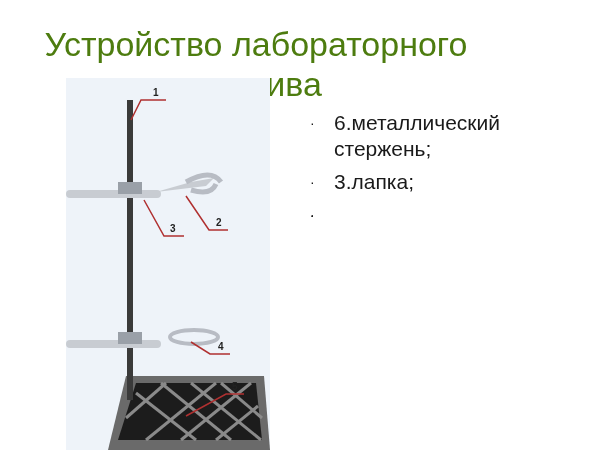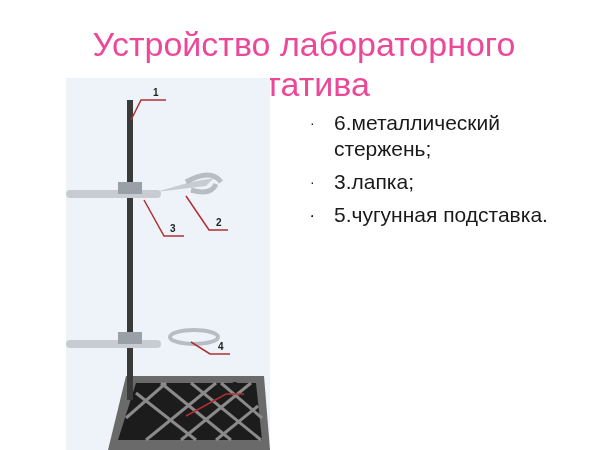--- a/index.html
+++ b/index.html
@@ -1,17 +1,17 @@
 <!DOCTYPE html>
 <html><head>
 <meta charset="utf-8">
 <style>
   html, body { margin:0; padding:0; }
   body { width:600px; height:450px; background:#ffffff; position:relative; overflow:hidden; font-family:"Liberation Sans", sans-serif; }
-  .title { position:absolute; left:0; top:24px; width:512px; text-align:center; font-size:34px; line-height:40px; color:#ec4899;padding-left:48px; }
+  .title { position:absolute; left:0; top:24px; width:512px; text-align:center; font-size:34px; line-height:40px; color:#4d7c0f; }
   .illustration { position:absolute; left:66px; top:78px; width:204px; height:372px; background:#eef3f9; }
   .illustration svg { display:block; }
   .list { position:absolute; left:308px; top:110px; width:290px; margin:0; padding:0; list-style:none; }
   .list li { position:relative; padding-left:26px; font-size:21px; line-height:26px; color:#1a1a1a; margin-bottom:7px; }
   .bullet { position:absolute; left:2px; top:0; font-size:14px; }
 </style>
 </head>
 <body>
 
 <div class="title">
@@ -62,14 +62,14 @@
       <text x="166" y="312">5</text>
     </g>
   </svg>
 </div>
 
 <ul class="list">
   <li><span class="bullet">·</span><span>6.металлический стержень;</span></li>
   <li><span class="bullet">·</span><span>3.лапка;</span></li>
   <li><span class="bullet">·</span></li>
   <li><span class="bullet">·</span></li>
-  <li><span class="bullet">·</span><span>5.чугунная подставка.</span></li>
+  <li><span class="bullet">·</span></li>
 </ul>
 
 </body></html>

